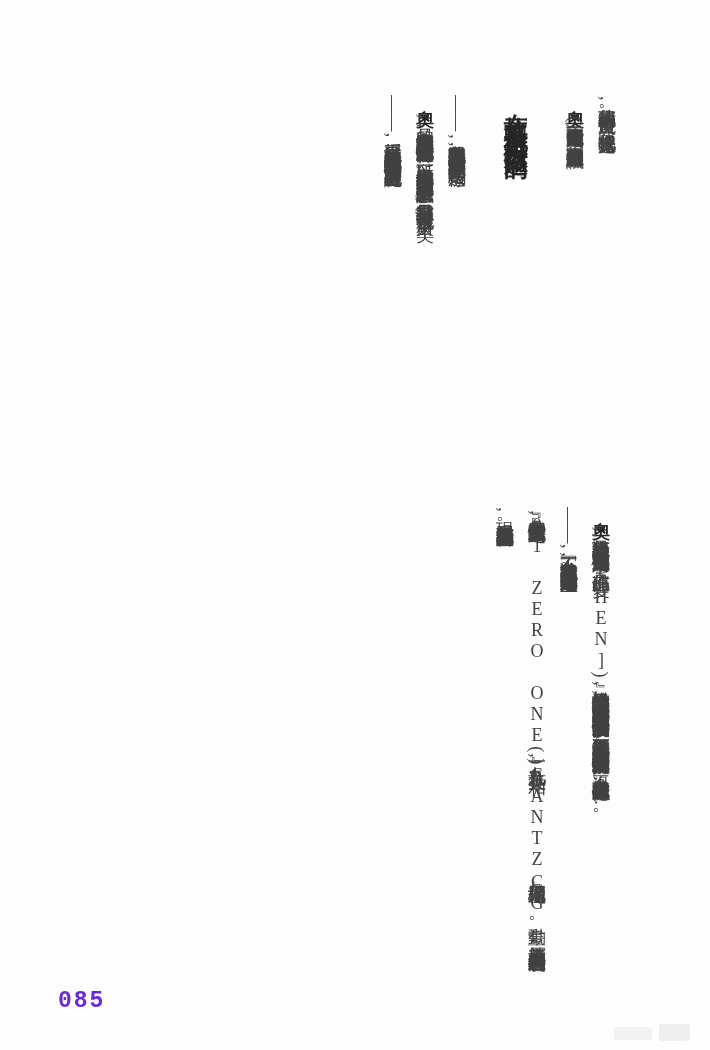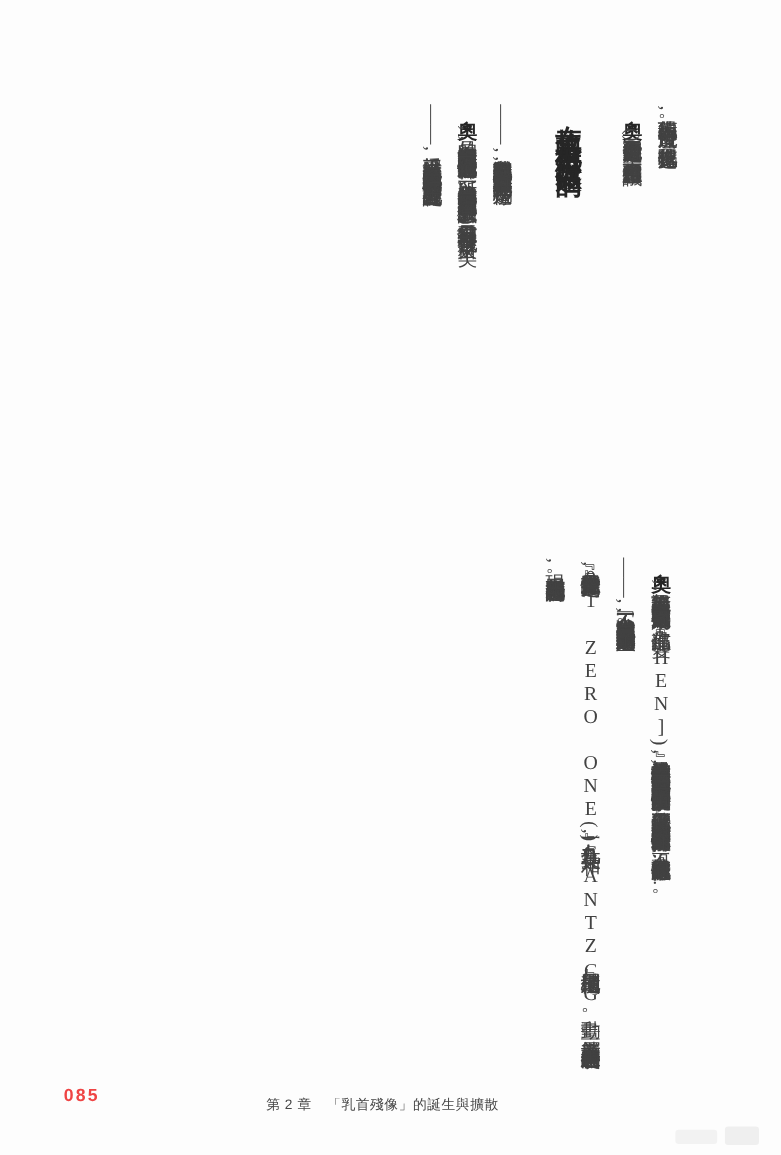--- a/index.html
+++ b/index.html
@@ -45,25 +45,25 @@
     color: #262626;
     font-family: "Liberation Sans", "DejaVu Sans", sans-serif;
   }
   .upr {
     text-orientation: upright;
     letter-spacing: 1px;
   }
   .footer-pagenum {
     position: absolute;
     left: 58px; top: 988px;
-    font-family: Liberation Sans, sans-serif;
+    font-family: Liberation Mono, monospace;
     font-weight: 700;
-    font-size: 16px;
+    font-size: 23px;
     letter-spacing: 2px;
-    color: #ef4444;
+    color: #6d28d9;
   }
   .footer-chapter {
     position: absolute;
     left: 242px; top: 996px;
     font-family: "Liberation Sans", "DejaVu Sans", sans-serif;
     font-size: 12.5px;
     letter-spacing: 0.5px;
     color: #464646;
     display: flex;
     gap: 14px;
@@ -92,21 +92,17 @@
   </section>
 
   <section class="tblock tblock-bottom">
     <p><b class="spk">奧</b><span>　無論是藝術表現,還是內容的部分,我都是以「過去沒有人做過」為原則。這部作品(『變</span><span class="upr">[HEN]</span><span>』)描述的是男孩子意外轉換了性別的故事,性轉換本身雖然是過去的漫畫中也常常使用的題材,但我想畫的不是一夕間突然轉換,而是像疾病般隨著時間慢慢轉變的故事。就像電影『變蠅人』一樣,主角一點一點變成女孩子的過程,當時我想畫的是這種從來沒有人畫過的性轉換情節。不過,最後留在大家記憶裡的只有殘像而已……。</span></p>
     <p><b class="spk"></b><span>——不不不,我認為「從來沒有人做過」這個主題本身,就已經是老師您的作品共通的主題了。</span></p>
     <p><span>『變』是在青年雜誌上描寫同性之愛,『</span><span class="upr">01 ZERO ONE</span><span>』(一九九九,集英社)和『</span><span class="upr">GANTZ</span><span>』則是積極地使用</span><span class="upr">CG</span><span>動畫。就這層意義上,老師您所創造的各種表現,都是因為有這種挑戰精神才會誕生的。</span></p>
   </section>
 
   <div class="footer-pagenum">085</div>
 
-  <div class="footer-chapter">
-    <span>第 2 章</span>
-    <span>「乳首殘像」的誕生與擴散</span>
-  </div>
 
   <div class="artifact artifact-1"></div>
   <div class="artifact artifact-2"></div>
 
 </div>
 
 </body></html>

